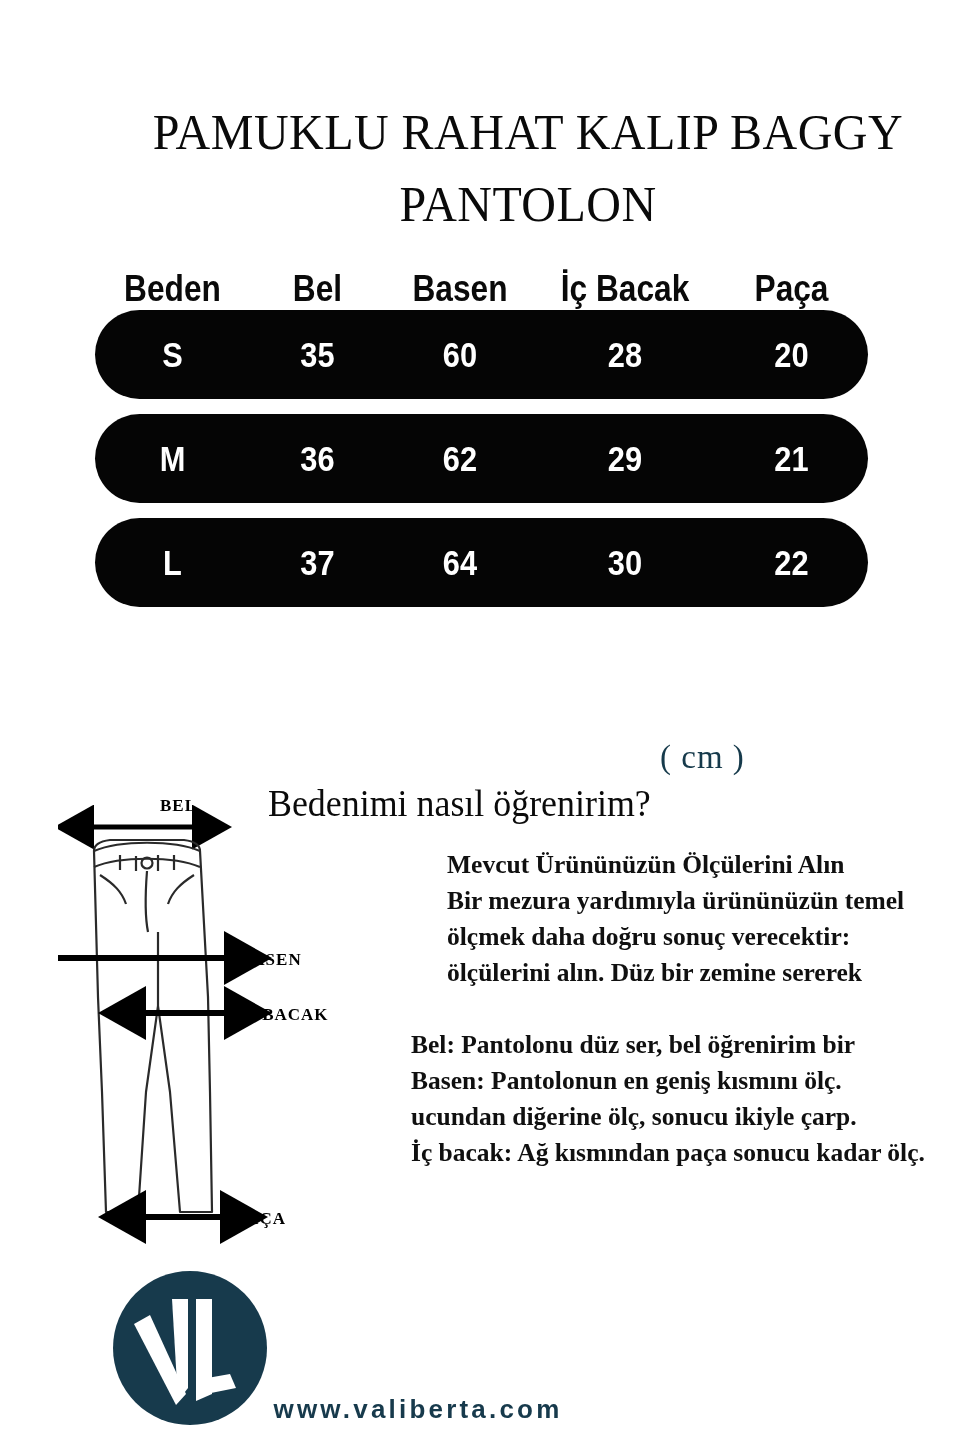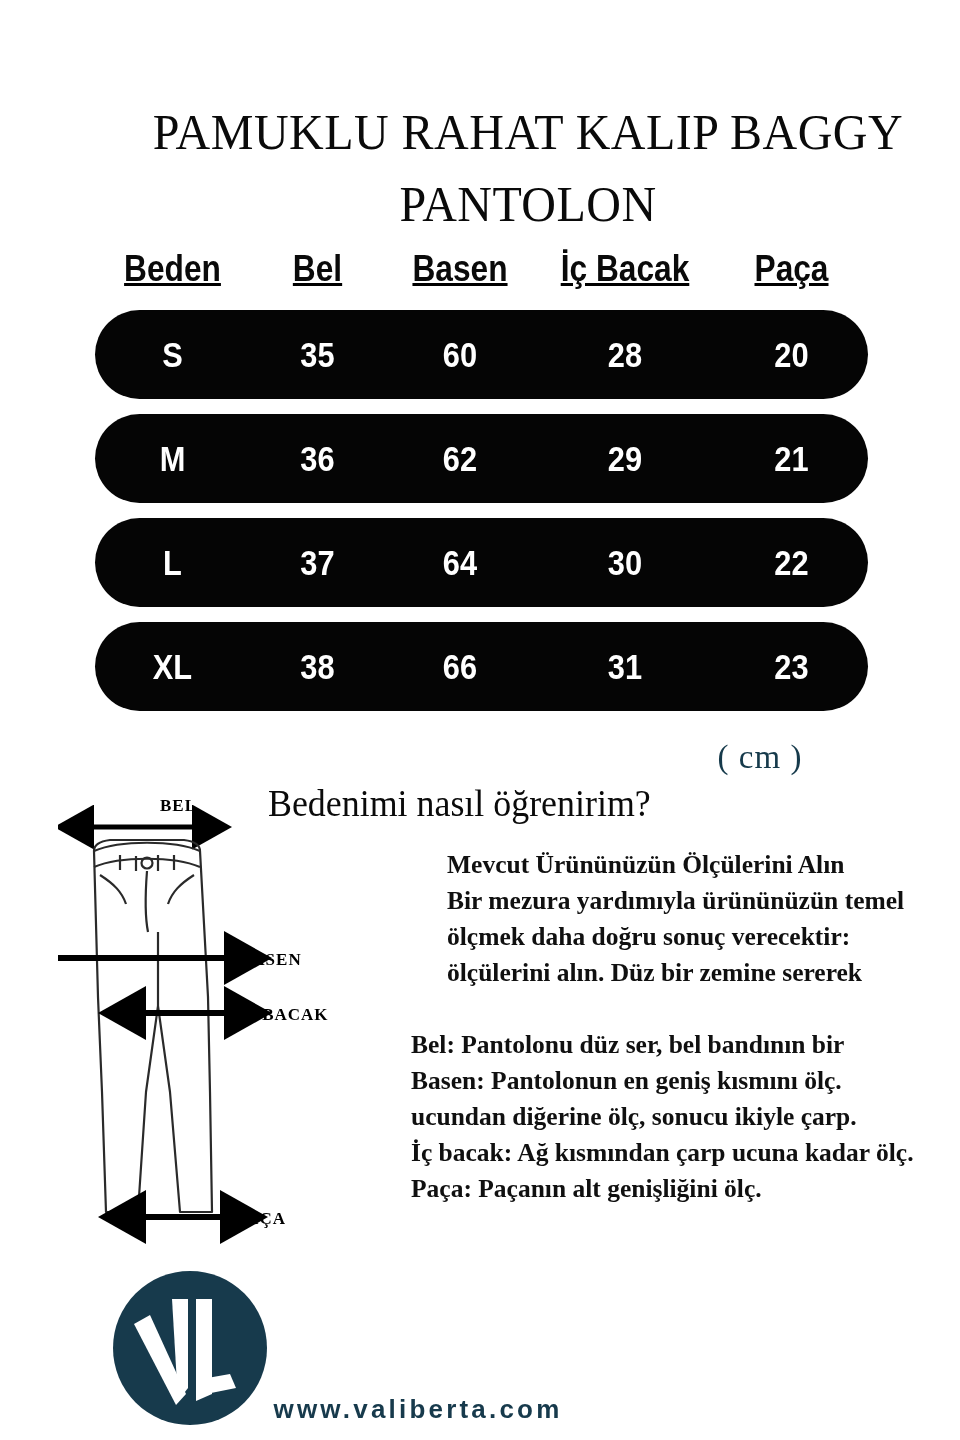--- a/index.html
+++ b/index.html
@@ -35,23 +35,22 @@
 
   
   .size-table {
     position: absolute;
     top: 248px;
     left: 95px;
     width: 773px;
   }
   .table-header {
     display: flex;
-    align-items: flex-start;
+    align-items: flex-end;
     height: 62px;
-    text-decoration: underline;
   }
   .table-header .cell {
     font-family: "Liberation Sans", sans-serif;
     font-weight: bold;
     font-size: 36px;
     color: #0a0a0a;
     text-align: center;
     transform: scaleX(0.88);
   }
   .col-beden { width: 155px; }
@@ -76,21 +75,20 @@
     text-align: center;
     transform: scaleX(0.88);
   }
 
   
   .cm-label {
     position: absolute;
     top: 739px;
     left: 660px;
     width: 200px;
-    text-align: center;
     font-family: "Liberation Serif", serif;
     font-size: 33px;
     color: #163a4b;
     letter-spacing: 1px;
   }
 
   
   .howto-heading {
     position: absolute;
     top: 782px;
@@ -185,47 +183,39 @@
   </div>
 
   <div class="table-row">
     <div class="cell col-beden">L</div>
     <div class="cell col-bel">37</div>
     <div class="cell col-basen">64</div>
     <div class="cell col-ic">30</div>
     <div class="cell col-paca">22</div>
   </div>
 
-  <div class="table-row">
-    <div class="cell col-beden">XL</div>
-    <div class="cell col-bel">38</div>
-    <div class="cell col-basen">66</div>
-    <div class="cell col-ic">31</div>
-    <div class="cell col-paca">23</div>
-  </div>
 
 </div>
 
 <div class="cm-label">( cm )</div>
 
 <div class="howto-heading">Bedenimi nasıl öğrenirim?</div>
 
 <div class="copy-block first">
   <div class="copy-line">Mevcut Ürününüzün Ölçülerini Alın</div>
   <div class="copy-line">Bir mezura yardımıyla ürününüzün temel</div>
   <div class="copy-line">ölçmek daha doğru sonuç verecektir:</div>
   <div class="copy-line">ölçülerini alın. Düz bir zemine sererek</div>
 </div>
 
 <div class="copy-block second">
-  <div class="copy-line">Bel: Pantolonu düz ser, bel bandının bir</div>
+  <div class="copy-line">Bel: Pantolonu düz ser, bel öğrenirim bir</div>
   <div class="copy-line">Basen: Pantolonun en geniş kısmını ölç.</div>
   <div class="copy-line">ucundan diğerine ölç, sonucu ikiyle çarp.</div>
-  <div class="copy-line">İç bacak: Ağ kısmından çarp ucuna kadar ölç.</div>
-  <div class="copy-line">Paça: Paçanın alt genişliğini ölç.</div>
+  <div class="copy-line">İç bacak: Ağ kısmından paça sonucu kadar ölç.</div>
 </div>
 
 <div class="diagram">
   <svg width="320" height="470" viewBox="0 0 320 470" xmlns="http://www.w3.org/2000/svg">
     <defs>
       <marker id="arrL" markerWidth="9" markerHeight="9" refX="8" refY="4.5" orient="auto">
         <path d="M8,0 L0,4.5 L8,9 Z" fill="#000"></path>
       </marker>
       <marker id="arrR" markerWidth="9" markerHeight="9" refX="1" refY="4.5" orient="auto">
         <path d="M1,0 L9,4.5 L1,9 Z" fill="#000"></path>

